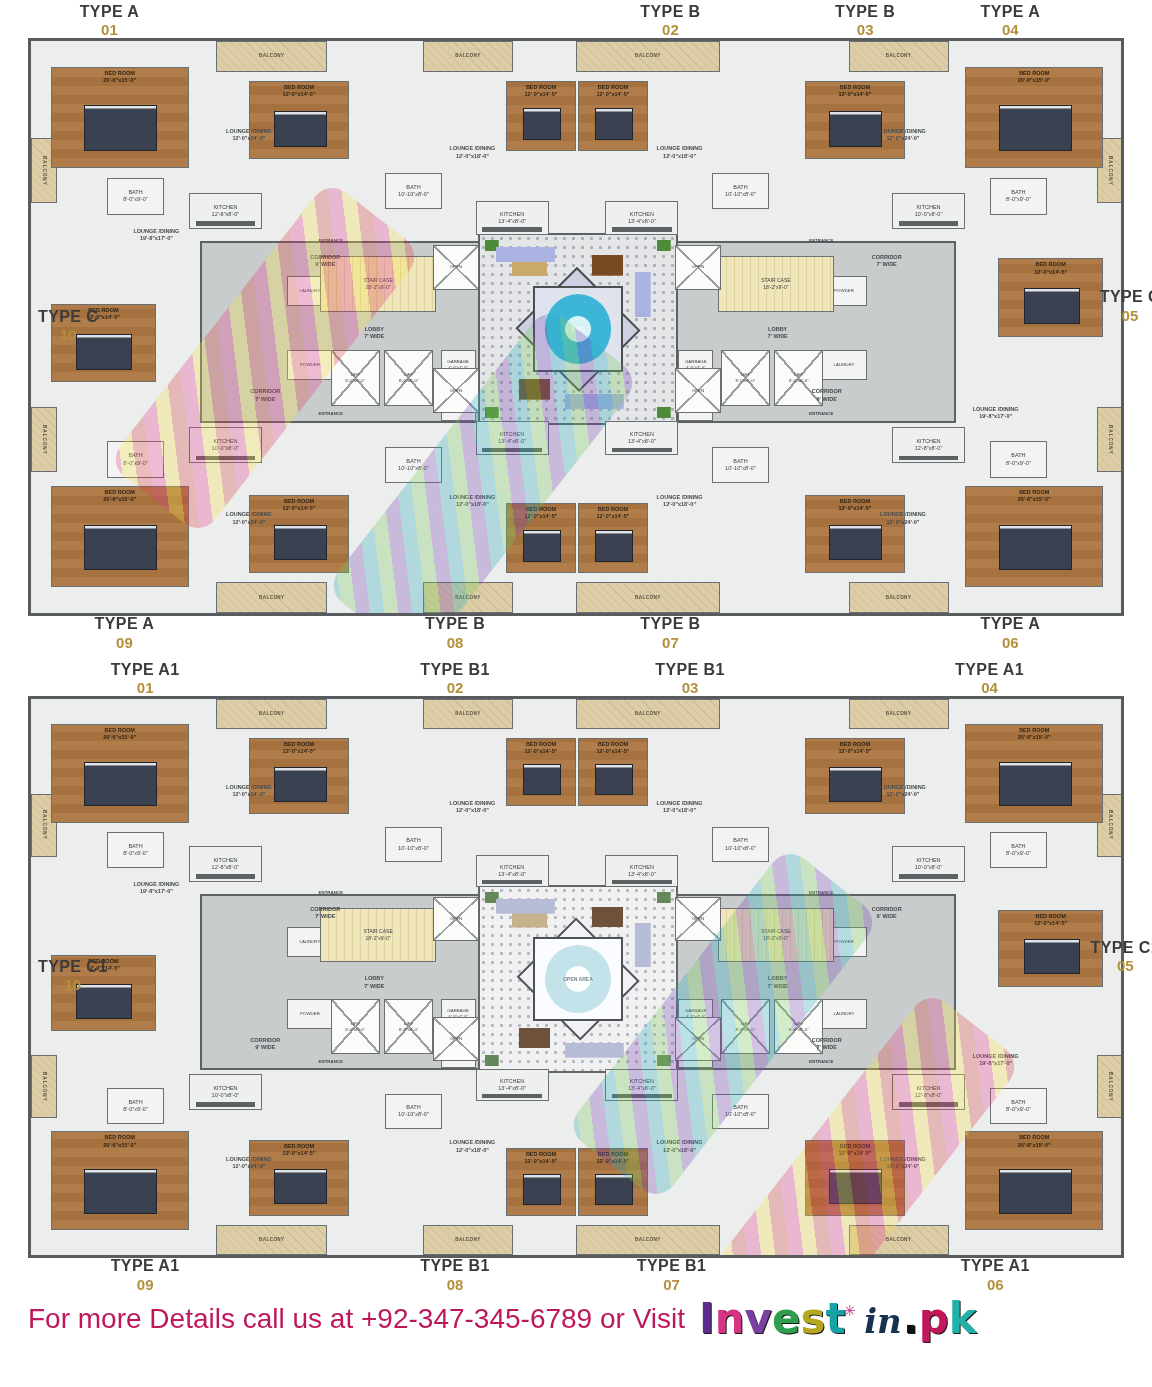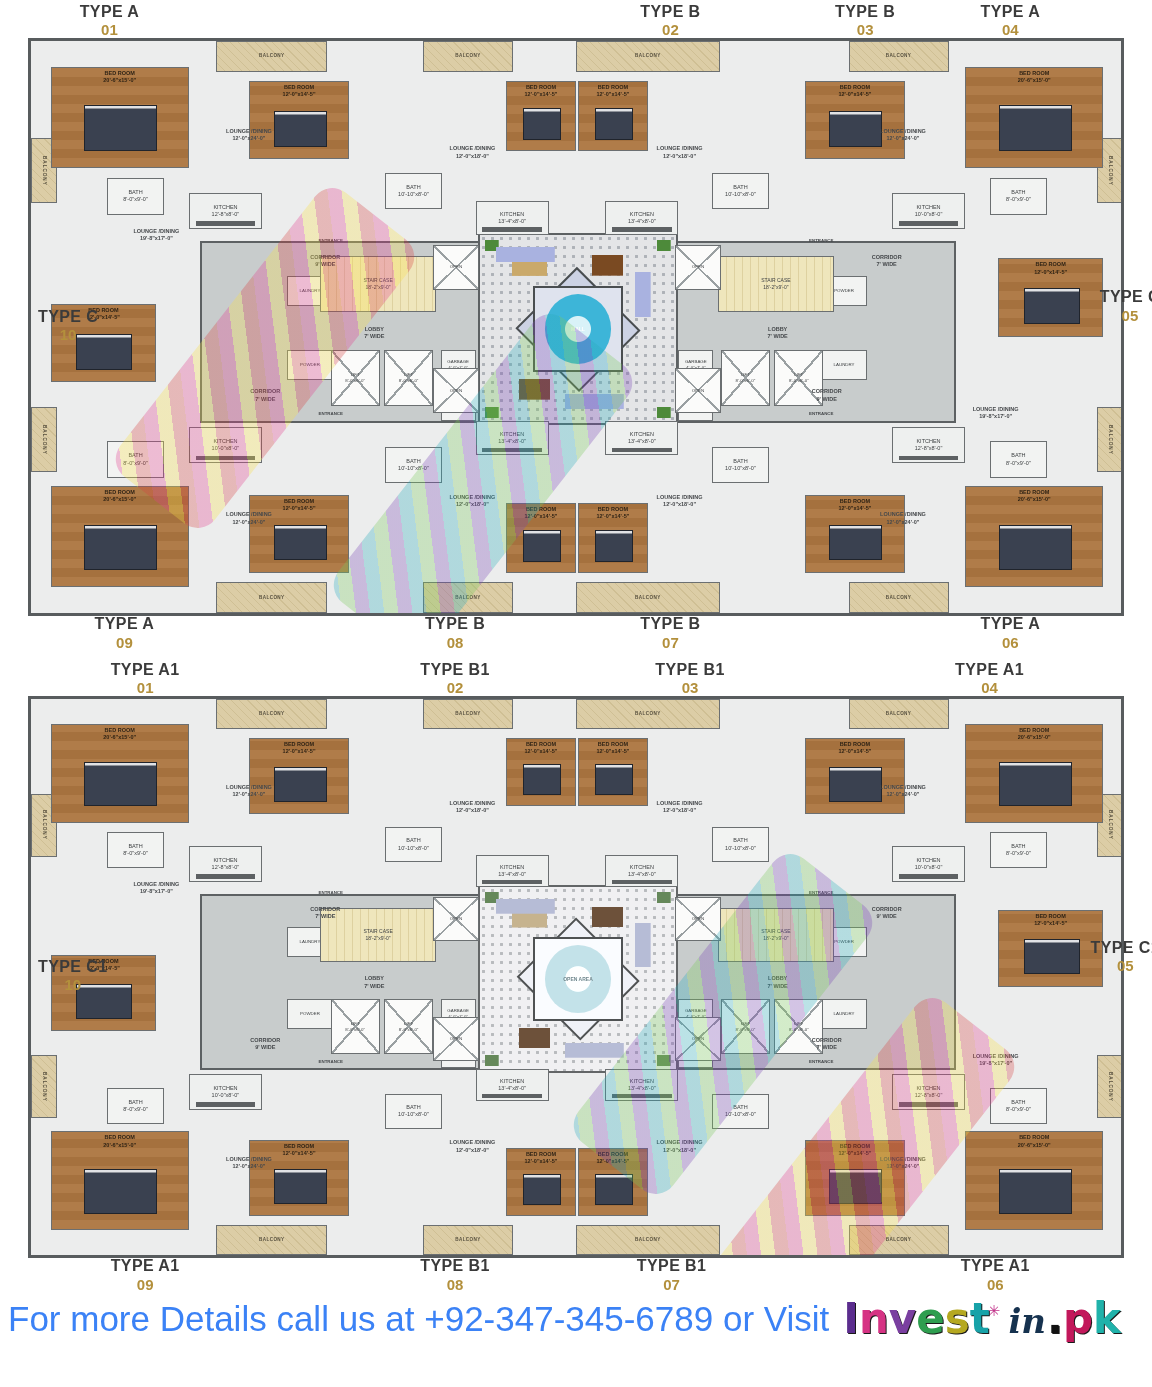--- a/index.html
+++ b/index.html
@@ -72,21 +72,21 @@
   .atrium.lite::before{background:#e3e7f0;}
   .atrium.lite::after{background:#edf0f6;}
   .lite .fountain{background:radial-gradient(circle,#eef8fa 0 26%,#a7dce8 28% 100%);color:#5f828c;}
   
   .wm{position:absolute;width:120px;height:360px;transform:rotate(38deg);opacity:.38;
       border-radius:22px;z-index:6;pointer-events:none;}
   .wm-p{background:repeating-linear-gradient(45deg,rgba(226,60,140,.8) 0 14px,rgba(248,222,70,.8) 14px 28px,rgba(214,64,64,.8) 28px 42px);}
   .wm-t{background:repeating-linear-gradient(45deg,rgba(40,170,185,.8) 0 14px,rgba(120,200,90,.8) 14px 28px,rgba(120,70,180,.8) 28px 42px);}
   
   .footer{display:flex;align-items:center;padding:4px 8px 0;gap:14px;}
-  .ftext{font-size:35px;color:#3b82f6;}
+  .ftext{font-size:28px;color:#be185d;margin-left:20px;}
   .logo{display:flex;align-items:flex-end;line-height:1;}
   .logo b{font-family:"DejaVu Sans",sans-serif;font-weight:900;font-size:42px;
           text-shadow:1px 1px 0 #1a1a1a;}
   .li0{color:#5b2d8e;} .li1{color:#d63384;} .li2{color:#7a3fa0;}
   .li3{color:#2e9e4f;} .li4{color:#b5a820;} .li5{color:#17a2a8;}
   .lp{color:#c2185b;} .lk{color:#20b2aa;}
   .mid{font-family:"DejaVu Serif",serif;font-style:italic;font-weight:700;font-size:34px;
        color:#16324f;margin:0 1px 2px 6px;}
   .dotg{color:#111;}
   .spark{font-size:15px;color:#c2338a;position:relative;top:-22px;left:-2px;}

